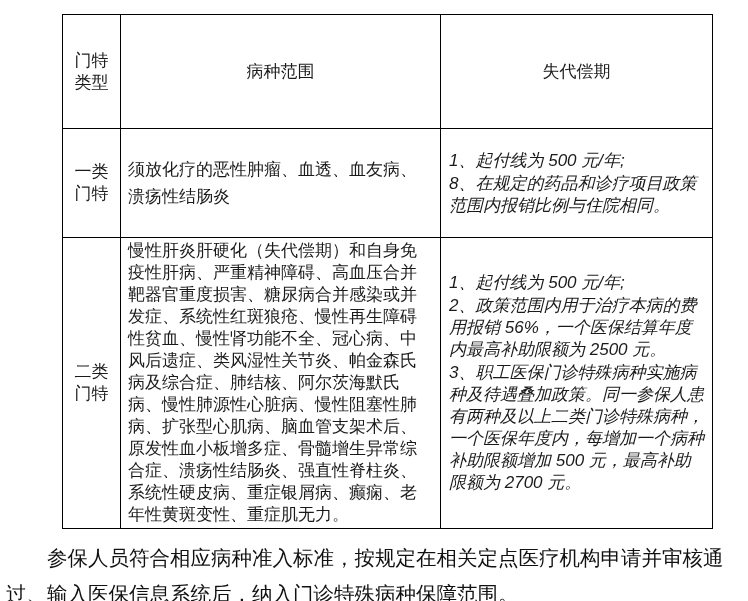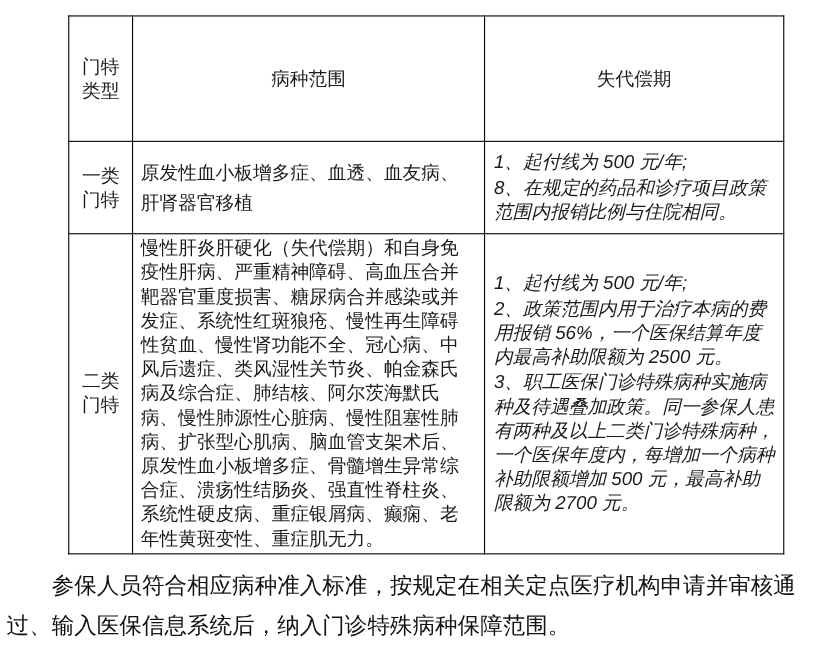--- a/index.html
+++ b/index.html
@@ -33,21 +33,21 @@
     vertical-align: middle;
     padding: 2px 7px;
     box-sizing: border-box;
     line-height: 22px;
   }
   col.c-type   { width: 58px; }
   col.c-scope  { width: 320px; }
   col.c-policy { width: 272px; }
 
   tr.header-row { height: 114px; }
-  tr.row-1      { height: 84px; }
+  tr.row-1      { height: 109px; }
   tr.row-2      { height: 275px; }
 
   th.center-cell { }
 
   td.type-cell {
     text-align: center;
     white-space: pre-line;
     line-height: 48px;
     padding: 0 2px;
   }
@@ -95,21 +95,21 @@
       <tr class="header-row">
         <th class="type-head">门特
 类型</th>
         <th class="center-cell">病种范围</th>
         <th class="center-cell">失代偿期</th>
       </tr>
 
       <tr class="row-1">
         <td class="type-cell">一类
 门特</td>
-        <td class="disease-cell row1-disease">原发性血小板增多症、血透、血友病、肝肾器官移植</td>
+        <td class="disease-cell row1-disease">须放化疗的恶性肿瘤、血透、血友病、溃疡性结肠炎</td>
         <td class="policy-cell">
           <div class="policy-item">1、起付线为 500 元/年;</div>
           <div class="policy-item">8、在规定的药品和诊疗项目政策范围内报销比例与住院相同。</div>
         </td>
       </tr>
 
       <tr class="row-2">
         <td class="type-cell">二类
 门特</td>
         <td class="disease-cell">慢性肝炎肝硬化（失代偿期）和自身免疫性肝病、严重精神障碍、高血压合并靶器官重度损害、糖尿病合并感染或并发症、系统性红斑狼疮、慢性再生障碍性贫血、慢性肾功能不全、冠心病、中风后遗症、类风湿性关节炎、帕金森氏病及综合症、肺结核、阿尔茨海默氏病、慢性肺源性心脏病、慢性阻塞性肺病、扩张型心肌病、脑血管支架术后、原发性血小板增多症、骨髓增生异常综合症、溃疡性结肠炎、强直性脊柱炎、系统性硬皮病、重症银屑病、癫痫、老年性黄斑变性、重症肌无力。</td>

